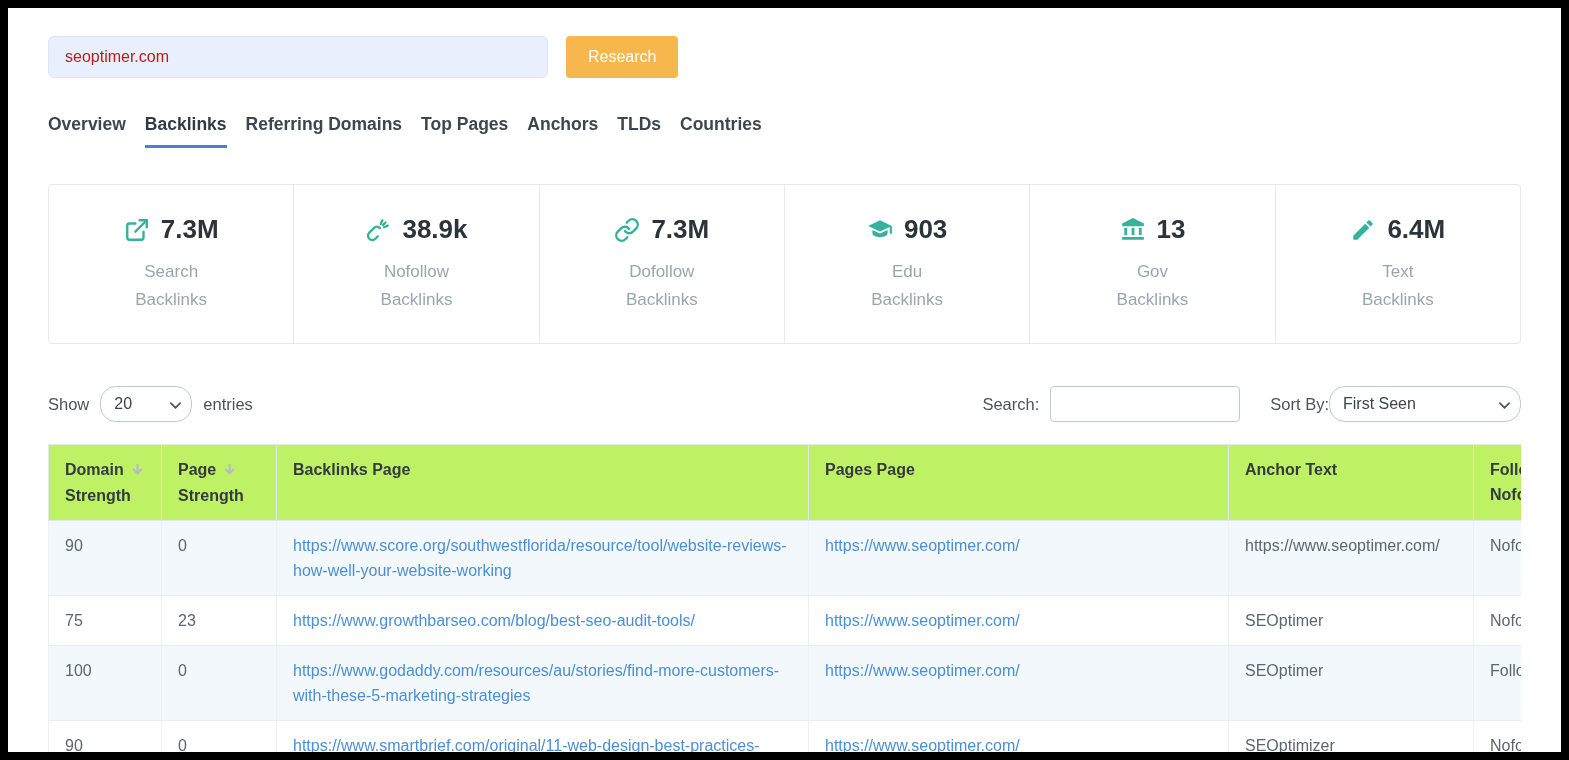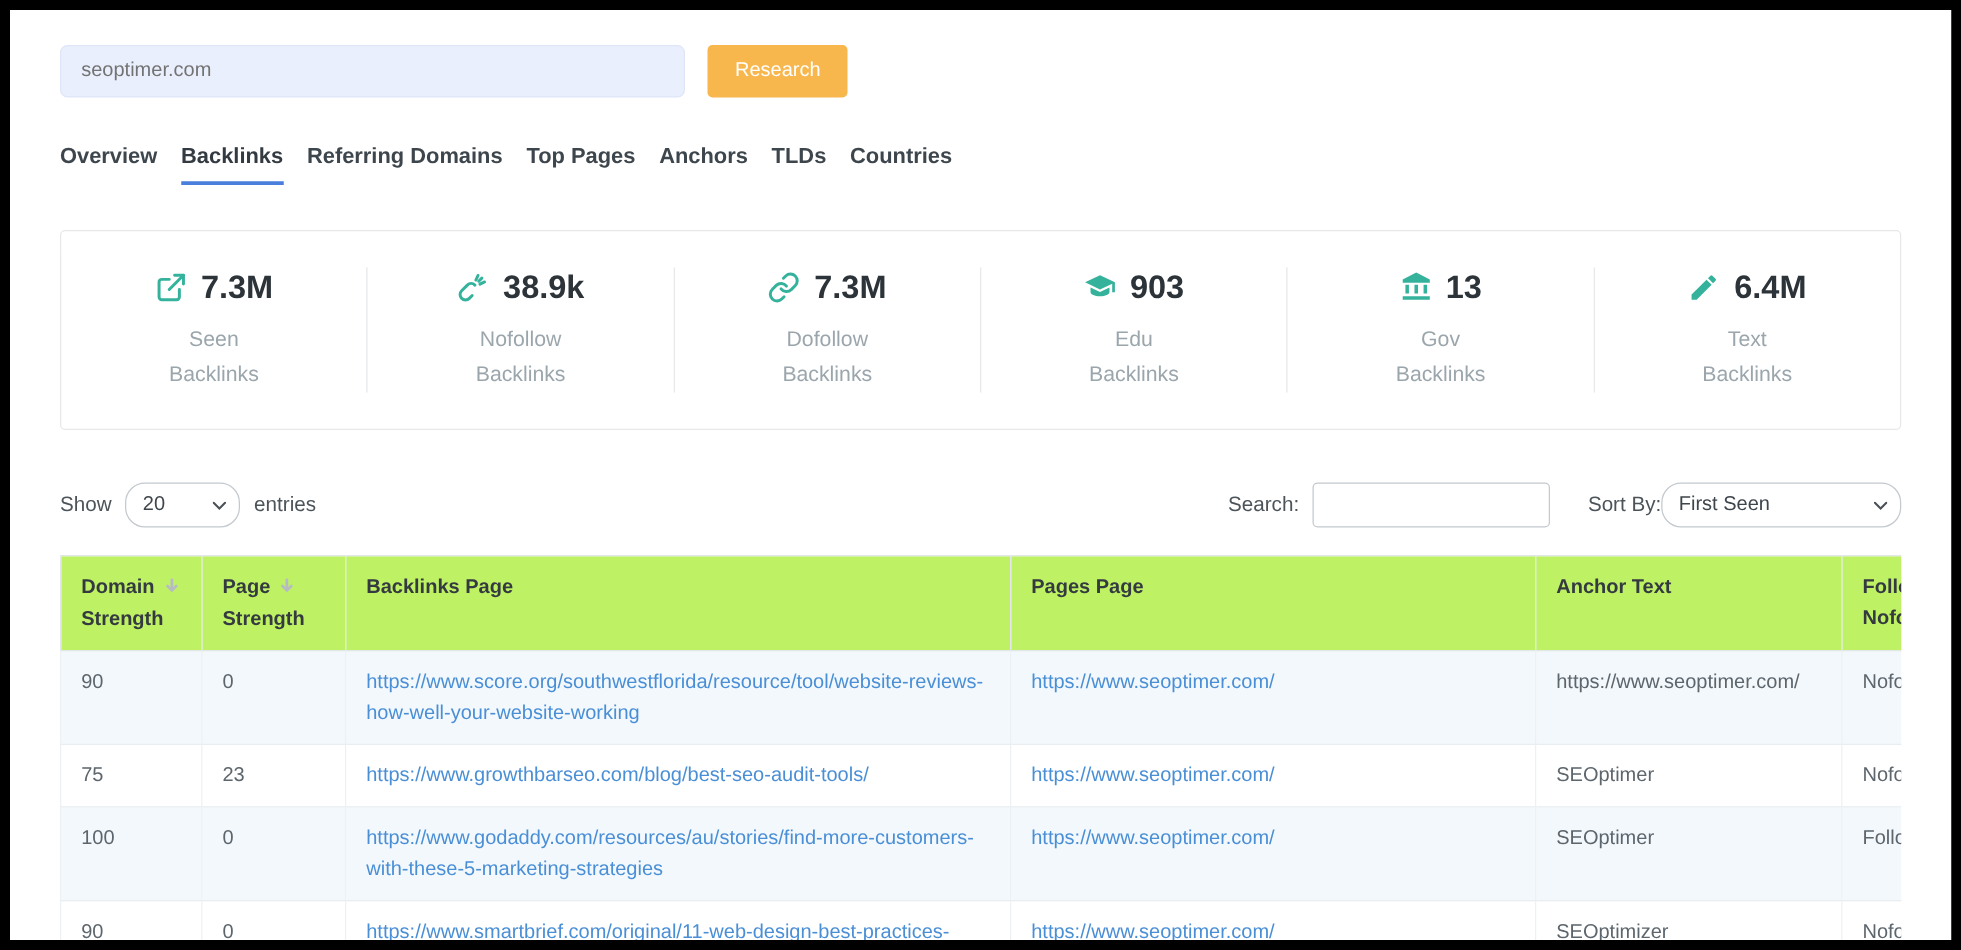--- a/index.html
+++ b/index.html
@@ -20,21 +20,21 @@
 
   
   .searchbar-row { display: flex; align-items: center; }
   .domain-input {
     width: 500px; height: 42px;
     background: #e9effc;
     border: 1px solid #dee5f8;
     border-radius: 6px;
     padding: 0 16px;
     font-size: 16px;
-    color: #737373;
+    color: #b91c1c;
     font-family: inherit;
     outline: none;
   }
   .research-btn {
     margin-left: 18px;
     height: 42px; padding: 0 22px;
     background: #f8b74d;
     border: none; border-radius: 4px;
     color: #ffffff; font-size: 16px;
     font-family: inherit;
@@ -54,21 +54,20 @@
   }
   .tab.active { color: #333a41; border-bottom-color: #4a7fdd; }
 
   
   .stats-card {
     margin-top: 36px;
     border: 1px solid #e6e8ea;
     border-radius: 4px;
     height: 160px;
     display: flex;
-    align-items: center;
   }
   .stat {
     flex: 1 1 0;
     display: flex; flex-direction: column;
     align-items: center; justify-content: center;
   }
   .stat + .stat { border-left: 1px solid #e6e8ea; }
   .stat-top { display: flex; align-items: center; gap: 11px; }
   .stat-top .icon { width: 26px; height: 26px; display: inline-flex; }
   .stat-top .icon svg { width: 26px; height: 26px; }
@@ -172,21 +171,21 @@
         <span class="icon">
           <svg viewBox="0 0 24 24" fill="none" stroke="#35b29c" stroke-width="2.2" stroke-linecap="round" stroke-linejoin="round">
               <path d="M18 13.5V19a2 2 0 0 1-2 2H5a2 2 0 0 1-2-2V8a2 2 0 0 1 2-2h5.5"></path>
               <path d="M14.5 3H21v6.5"></path>
               <path d="M10.5 13.5L21 3"></path>
             </svg>
         </span>
         <span class="stat-value">7.3M</span>
       </div>
       <div class="stat-label">
-        <span>Seen</span><br>
+        <span>Search</span><br>
         <span>Backlinks</span>
       </div>
     </div>
 
     <div class="stat">
       <div class="stat-top">
         <span class="icon">
           <svg viewBox="0 0 24 24" fill="none" stroke="#35b29c" stroke-width="2.2" stroke-linecap="round" stroke-linejoin="round">
               <path d="M13.8 10.2a4 4 0 0 0-5.6 0l-4.2 4.2a4 4 0 1 0 5.66 5.66l2.1-2.1"></path>
               <path d="M14.5 6.5l1.6-3.4"></path>

